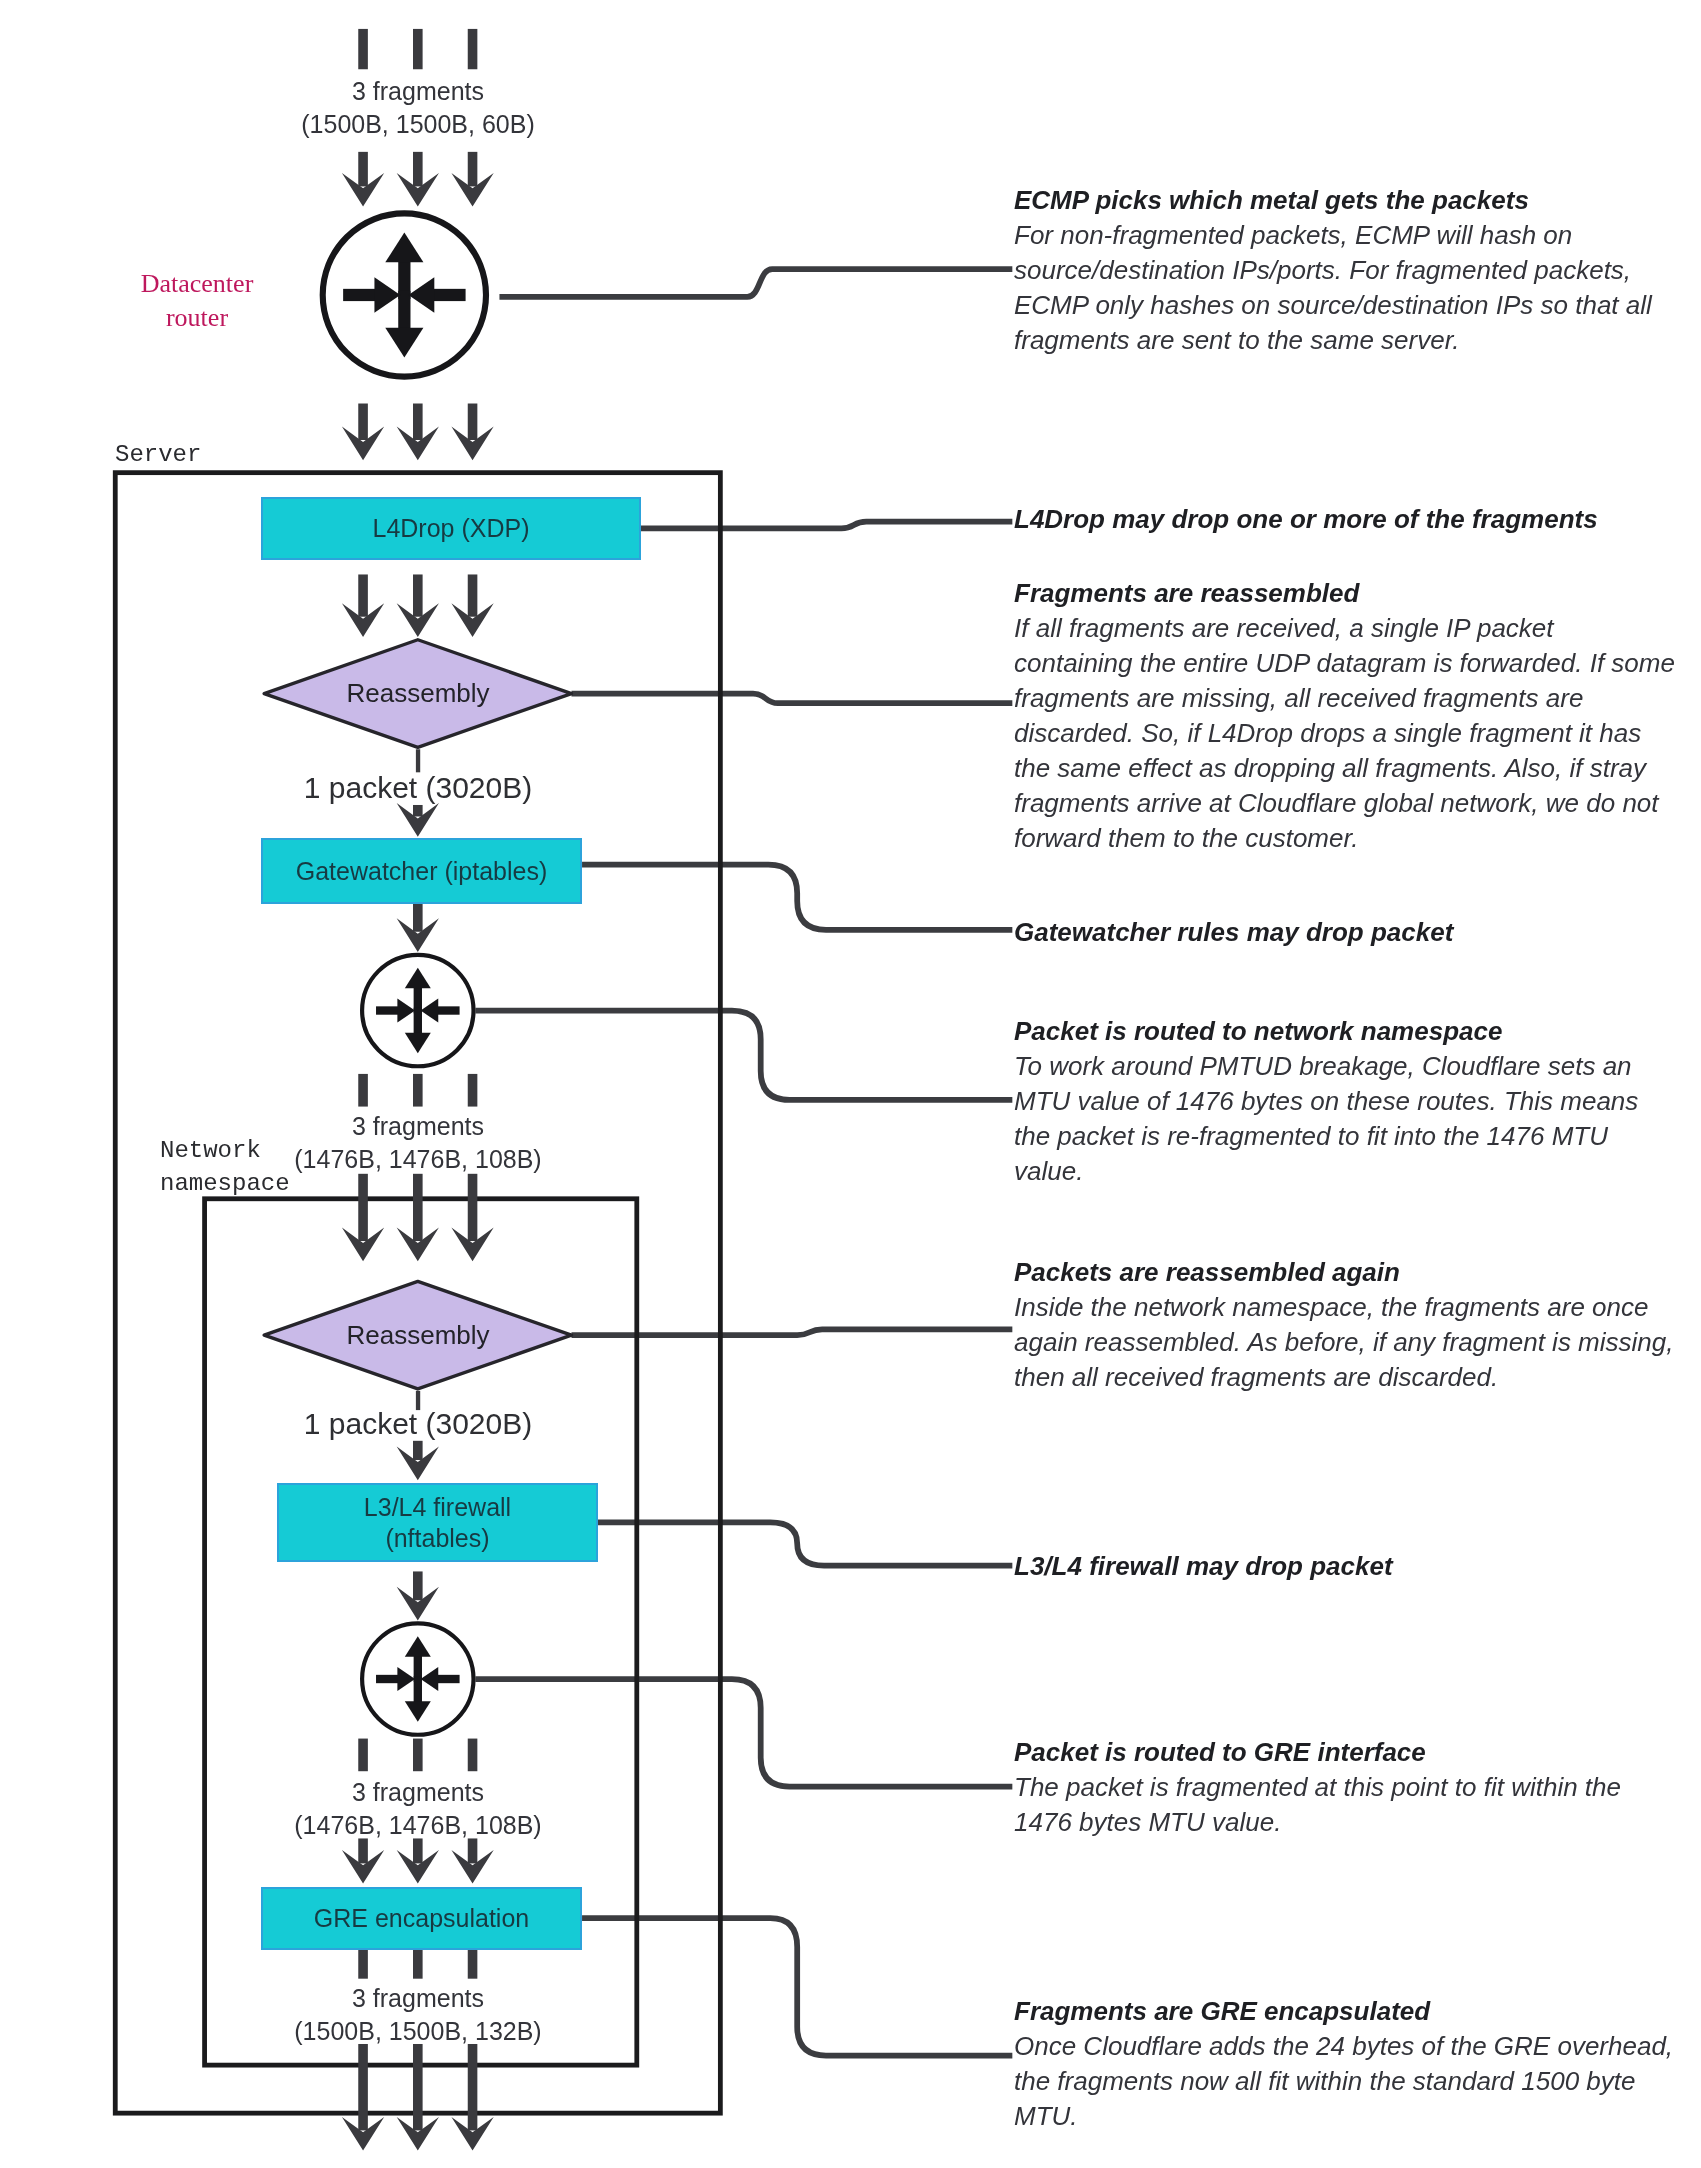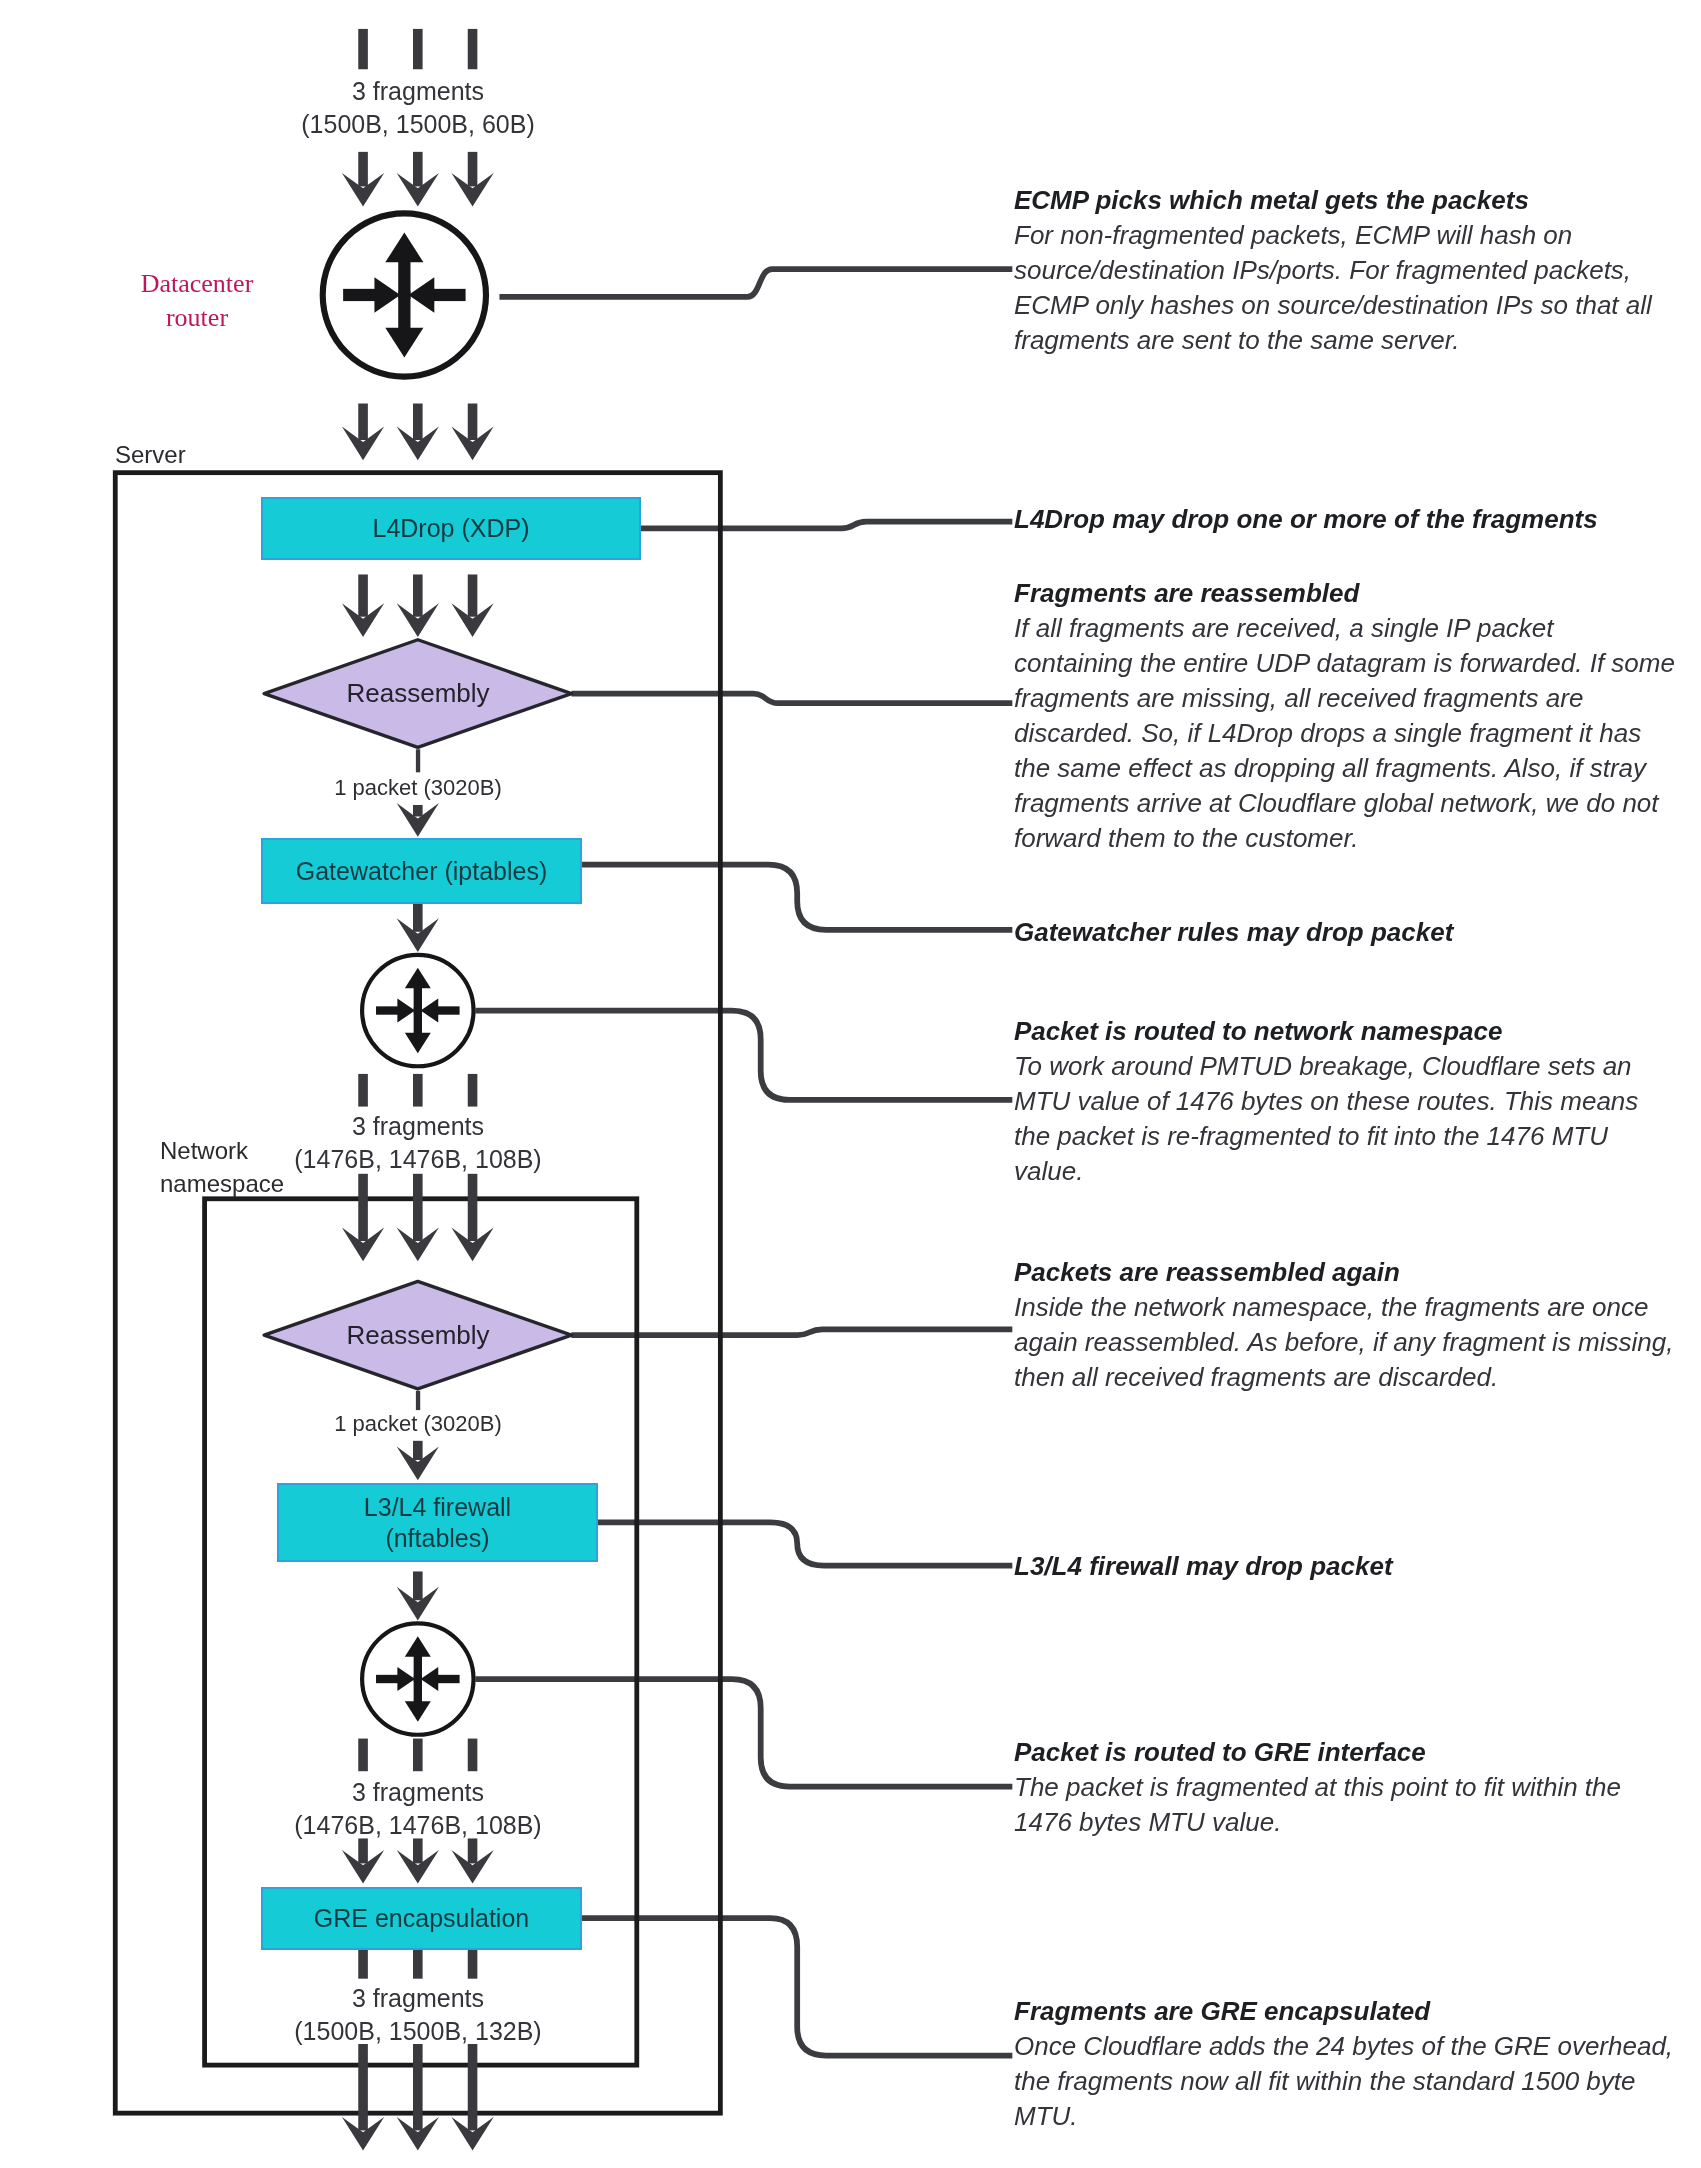--- a/index.html
+++ b/index.html
@@ -2,23 +2,23 @@
 <html><head>
 <meta charset="utf-8">
 <style>
   html,body{margin:0;padding:0;background:#ffffff;}
   .canvas{position:relative;width:1701px;height:2168px;background:#ffffff;overflow:hidden;
           font-family:"Liberation Sans", sans-serif;color:#303136;}
   #art{position:absolute;left:0;top:0;}
   .lbl{position:absolute;white-space:pre-line;}
   .clabel{position:absolute;transform:translateX(-50%);text-align:center;white-space:pre-line;}
   .frag{font-size:25px;line-height:33px;color:#33343a;}
-  .packet{font-size:22px;line-height:33px;color:#2e2f33;}
+  .packet{font-size:30px;line-height:33px;color:#2e2f33;}
   .side{font-size:26px;line-height:34px;color:#be185d;text-align:center;font-family:Liberation Serif, serif;}
-  .frame-lbl{font-size:24px;line-height:33px;color:#2a2b2f;}
+  .frame-lbl{font-size:24px;line-height:33px;color:#2a2b2f;font-family:Liberation Mono, monospace;}
   .node{position:absolute;display:flex;align-items:center;justify-content:center;text-align:center;
         font-size:25px;line-height:31px;color:#173a42;white-space:pre-line;
         background:#15cbd5;border:2.9px solid #2ca3db;box-sizing:border-box;}
   .diamond-lbl{font-size:26px;line-height:31px;color:#232329;}
   .ann{position:absolute;left:1014px;width:661px;font-style:italic;}
   .ann-title{font-weight:bold;font-size:26px;line-height:35px;color:#1e1f23;}
   .ann-body{font-size:26px;line-height:35px;color:#33343a;}
   .ann-body:empty{display:none;}
 </style>
 </head>

